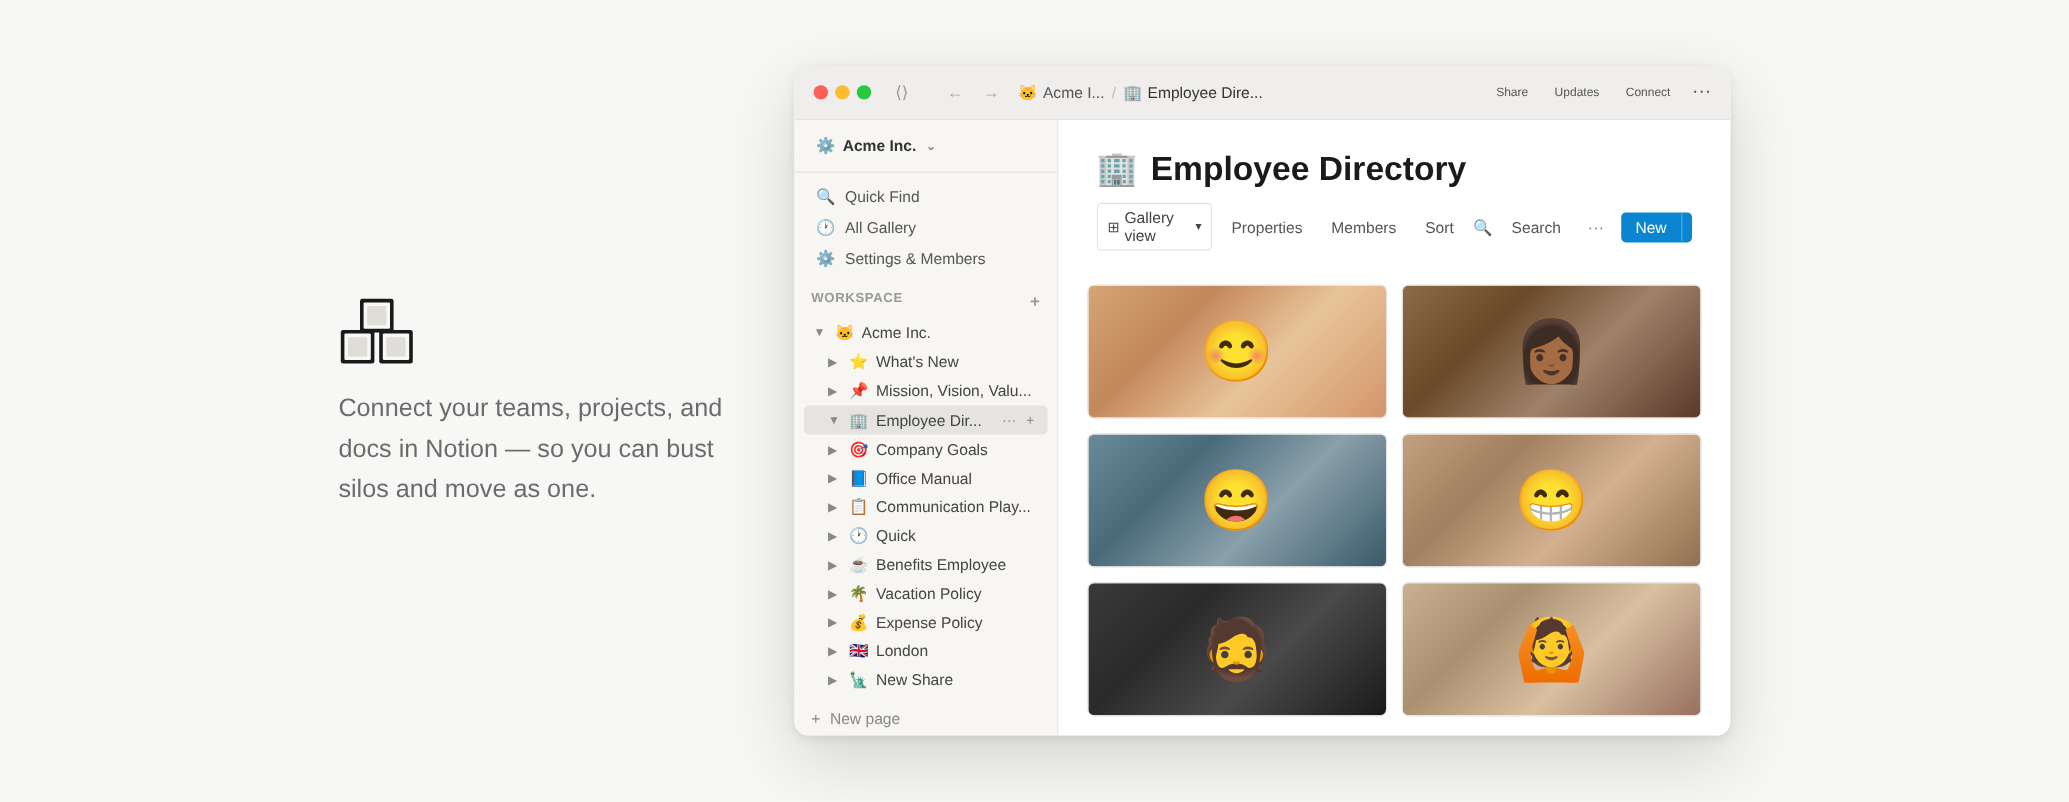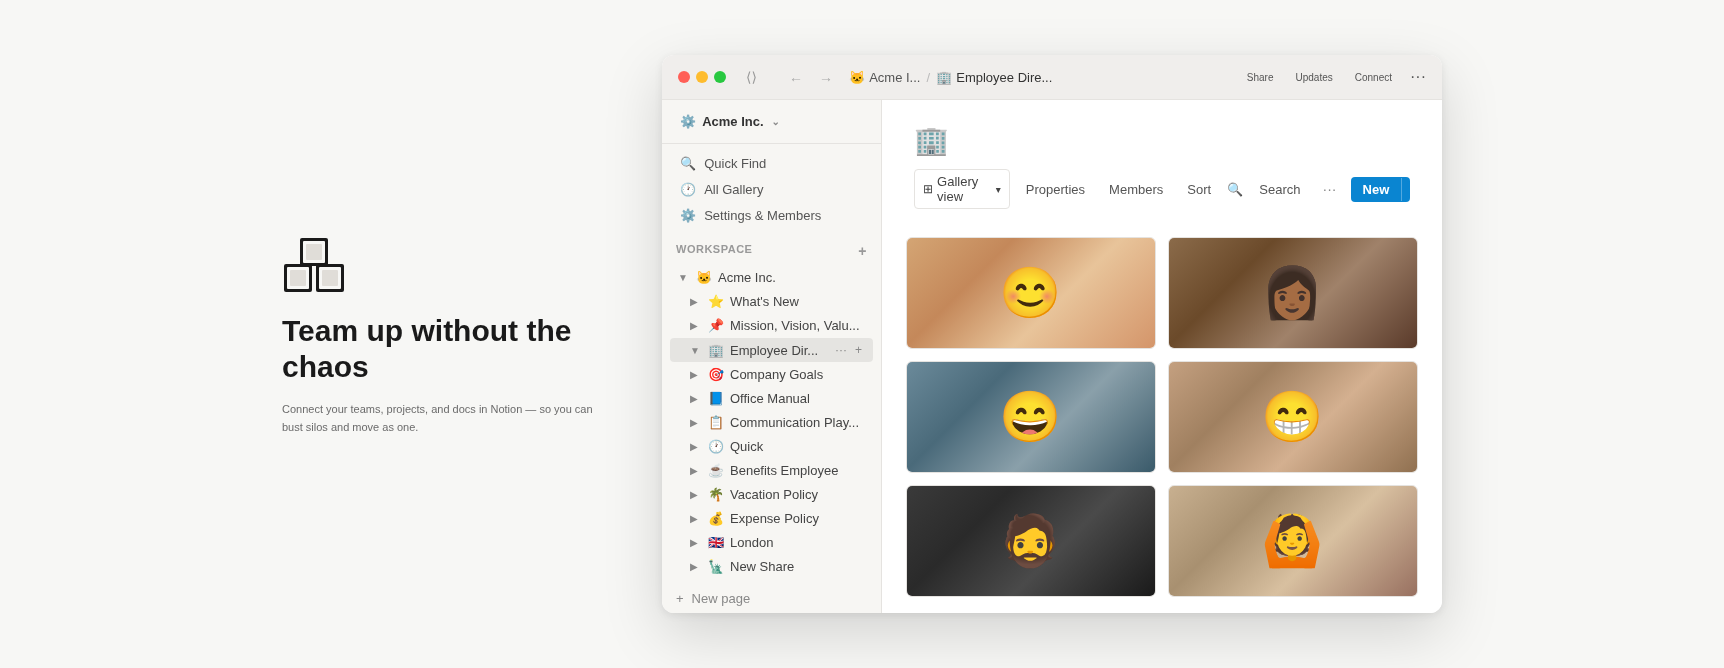--- a/index.html
+++ b/index.html
@@ -34,21 +34,21 @@
     }
 
     .marketing-headline {
       font-size: 30px;
       font-weight: 700;
       color: #1a1a1a;
       line-height: 1.2;
     }
 
     .marketing-subtext {
-      font-size: 11px;
+      font-size: 21px;
       color: #6b6b6b;
       line-height: 1.6;
     }
 
     
     .app-window {
       background: white;
       border-radius: 12px;
       box-shadow: 0 20px 60px rgba(0,0,0,0.15), 0 2px 8px rgba(0,0,0,0.08);
       width: 780px;
@@ -359,21 +359,21 @@
       cursor: pointer;
     }
 
     .toolbar-new-btn {
       display: flex;
       align-items: center;
       background: #0a85d1;
       color: white;
       border-radius: 4px;
       font-size: 13px;
-      font-weight: 700;
+      font-weight: 400;
       margin-left: auto;
       overflow: hidden;
     }
 
     .toolbar-new-label {
       padding: 5px 12px;
       cursor: pointer;
     }
 
     .toolbar-new-chevron {
@@ -527,21 +527,20 @@
 
       <rect x="5" y="35" width="22" height="22" rx="1" fill="#f7f7f5"></rect>
       <rect x="37" y="35" width="22" height="22" rx="1" fill="#f7f7f5"></rect>
       <rect x="21" y="9" width="22" height="22" rx="1" fill="#f7f7f5"></rect>
 
       <rect x="8" y="38" width="16" height="16" rx="1" fill="#e0ddd8"></rect>
       <rect x="40" y="38" width="16" height="16" rx="1" fill="#e0ddd8"></rect>
       <rect x="24" y="12" width="16" height="16" rx="1" fill="#e0ddd8"></rect>
     </svg>
 
-    <h1 class="marketing-headline">Team up without the chaos</h1>
     <p class="marketing-subtext">Connect your teams, projects, and docs in Notion — so you can bust silos and move as one.</p>
   </div>
 
   <div class="app-window">
 
     <div class="titlebar">
       <div class="traffic-lights">
         <div class="traffic-light tl-red"></div>
         <div class="traffic-light tl-yellow"></div>
         <div class="traffic-light tl-green"></div>
@@ -693,20 +692,21 @@
         <div class="sidebar-new-page">
           <span>+</span>
           <span>New page</span>
         </div>
       </div>
 
       <div class="page-content">
         <div class="page-header">
           <div class="page-title-row">
             <span class="page-title-emoji">🏢</span>
+            <h1 class="page-title-text">Employee Directory</h1>
           </div>
 
           <div class="page-toolbar">
             <div class="view-selector">
               <span class="view-selector-icon">⊞</span>
               <span>Gallery view</span>
               <span style="font-size:10px; margin-left: 2px;">▾</span>
             </div>
             <span class="toolbar-btn">Properties</span>
             <span class="toolbar-btn">Members</span>

